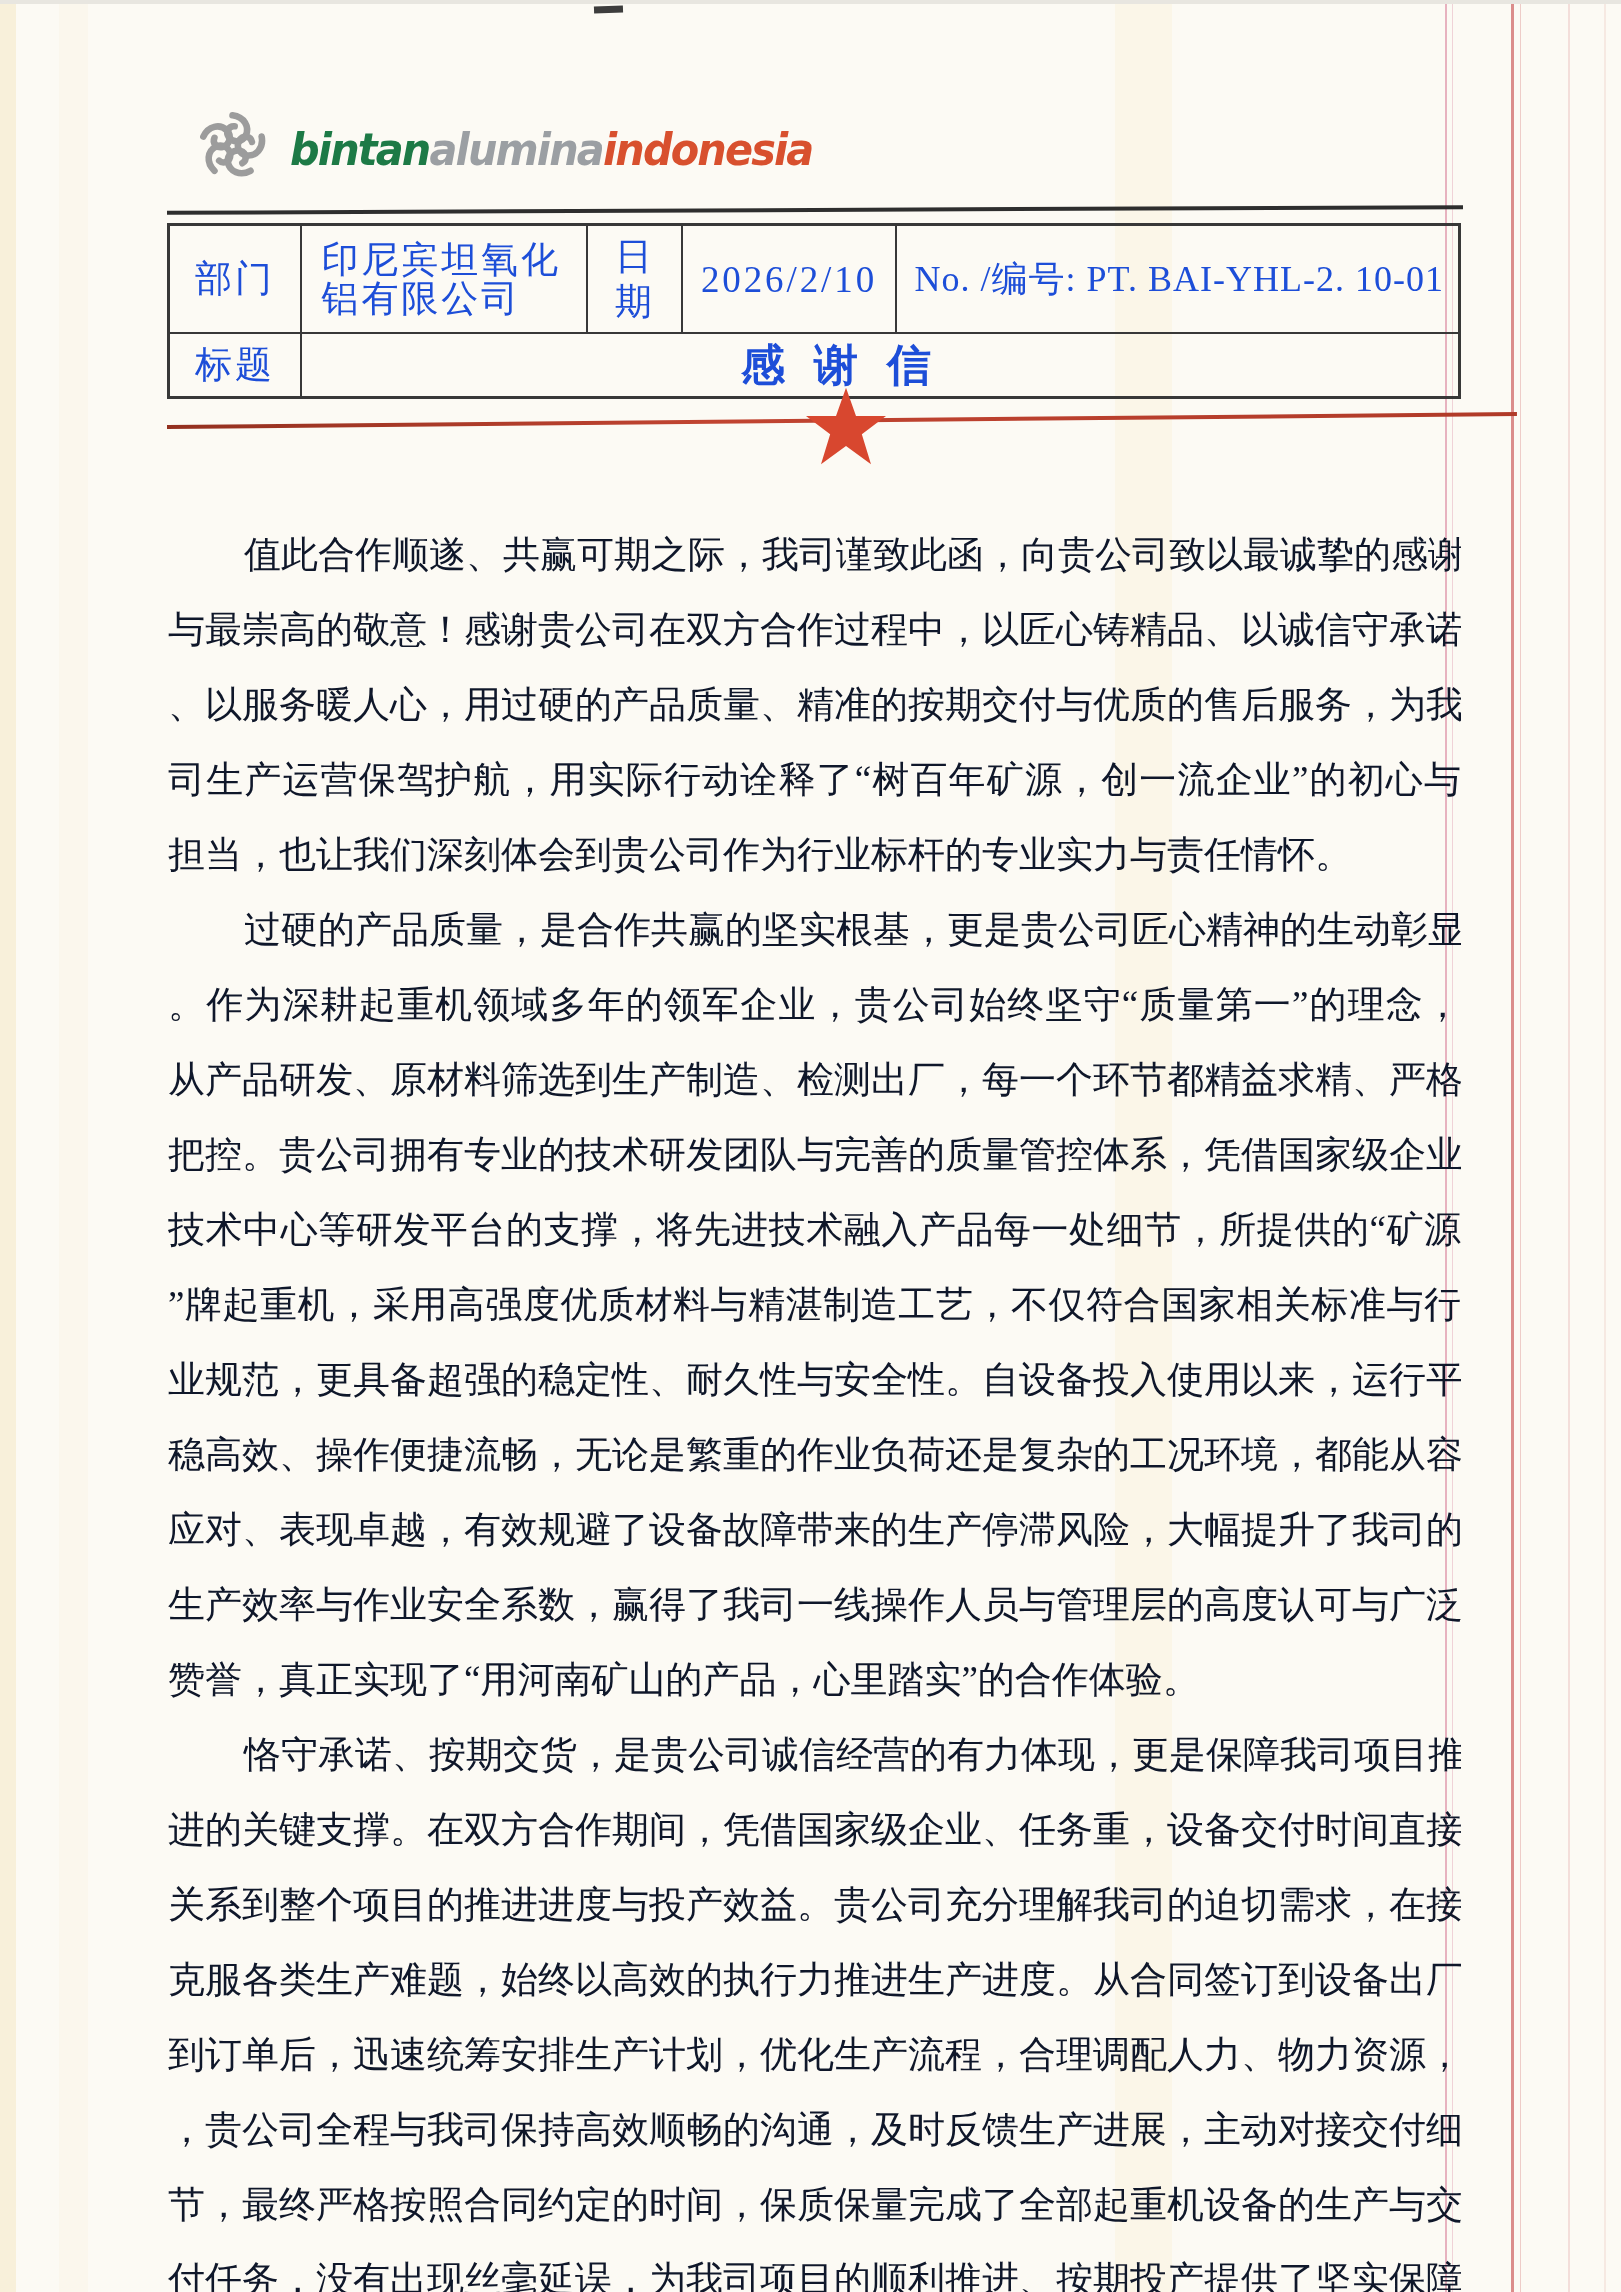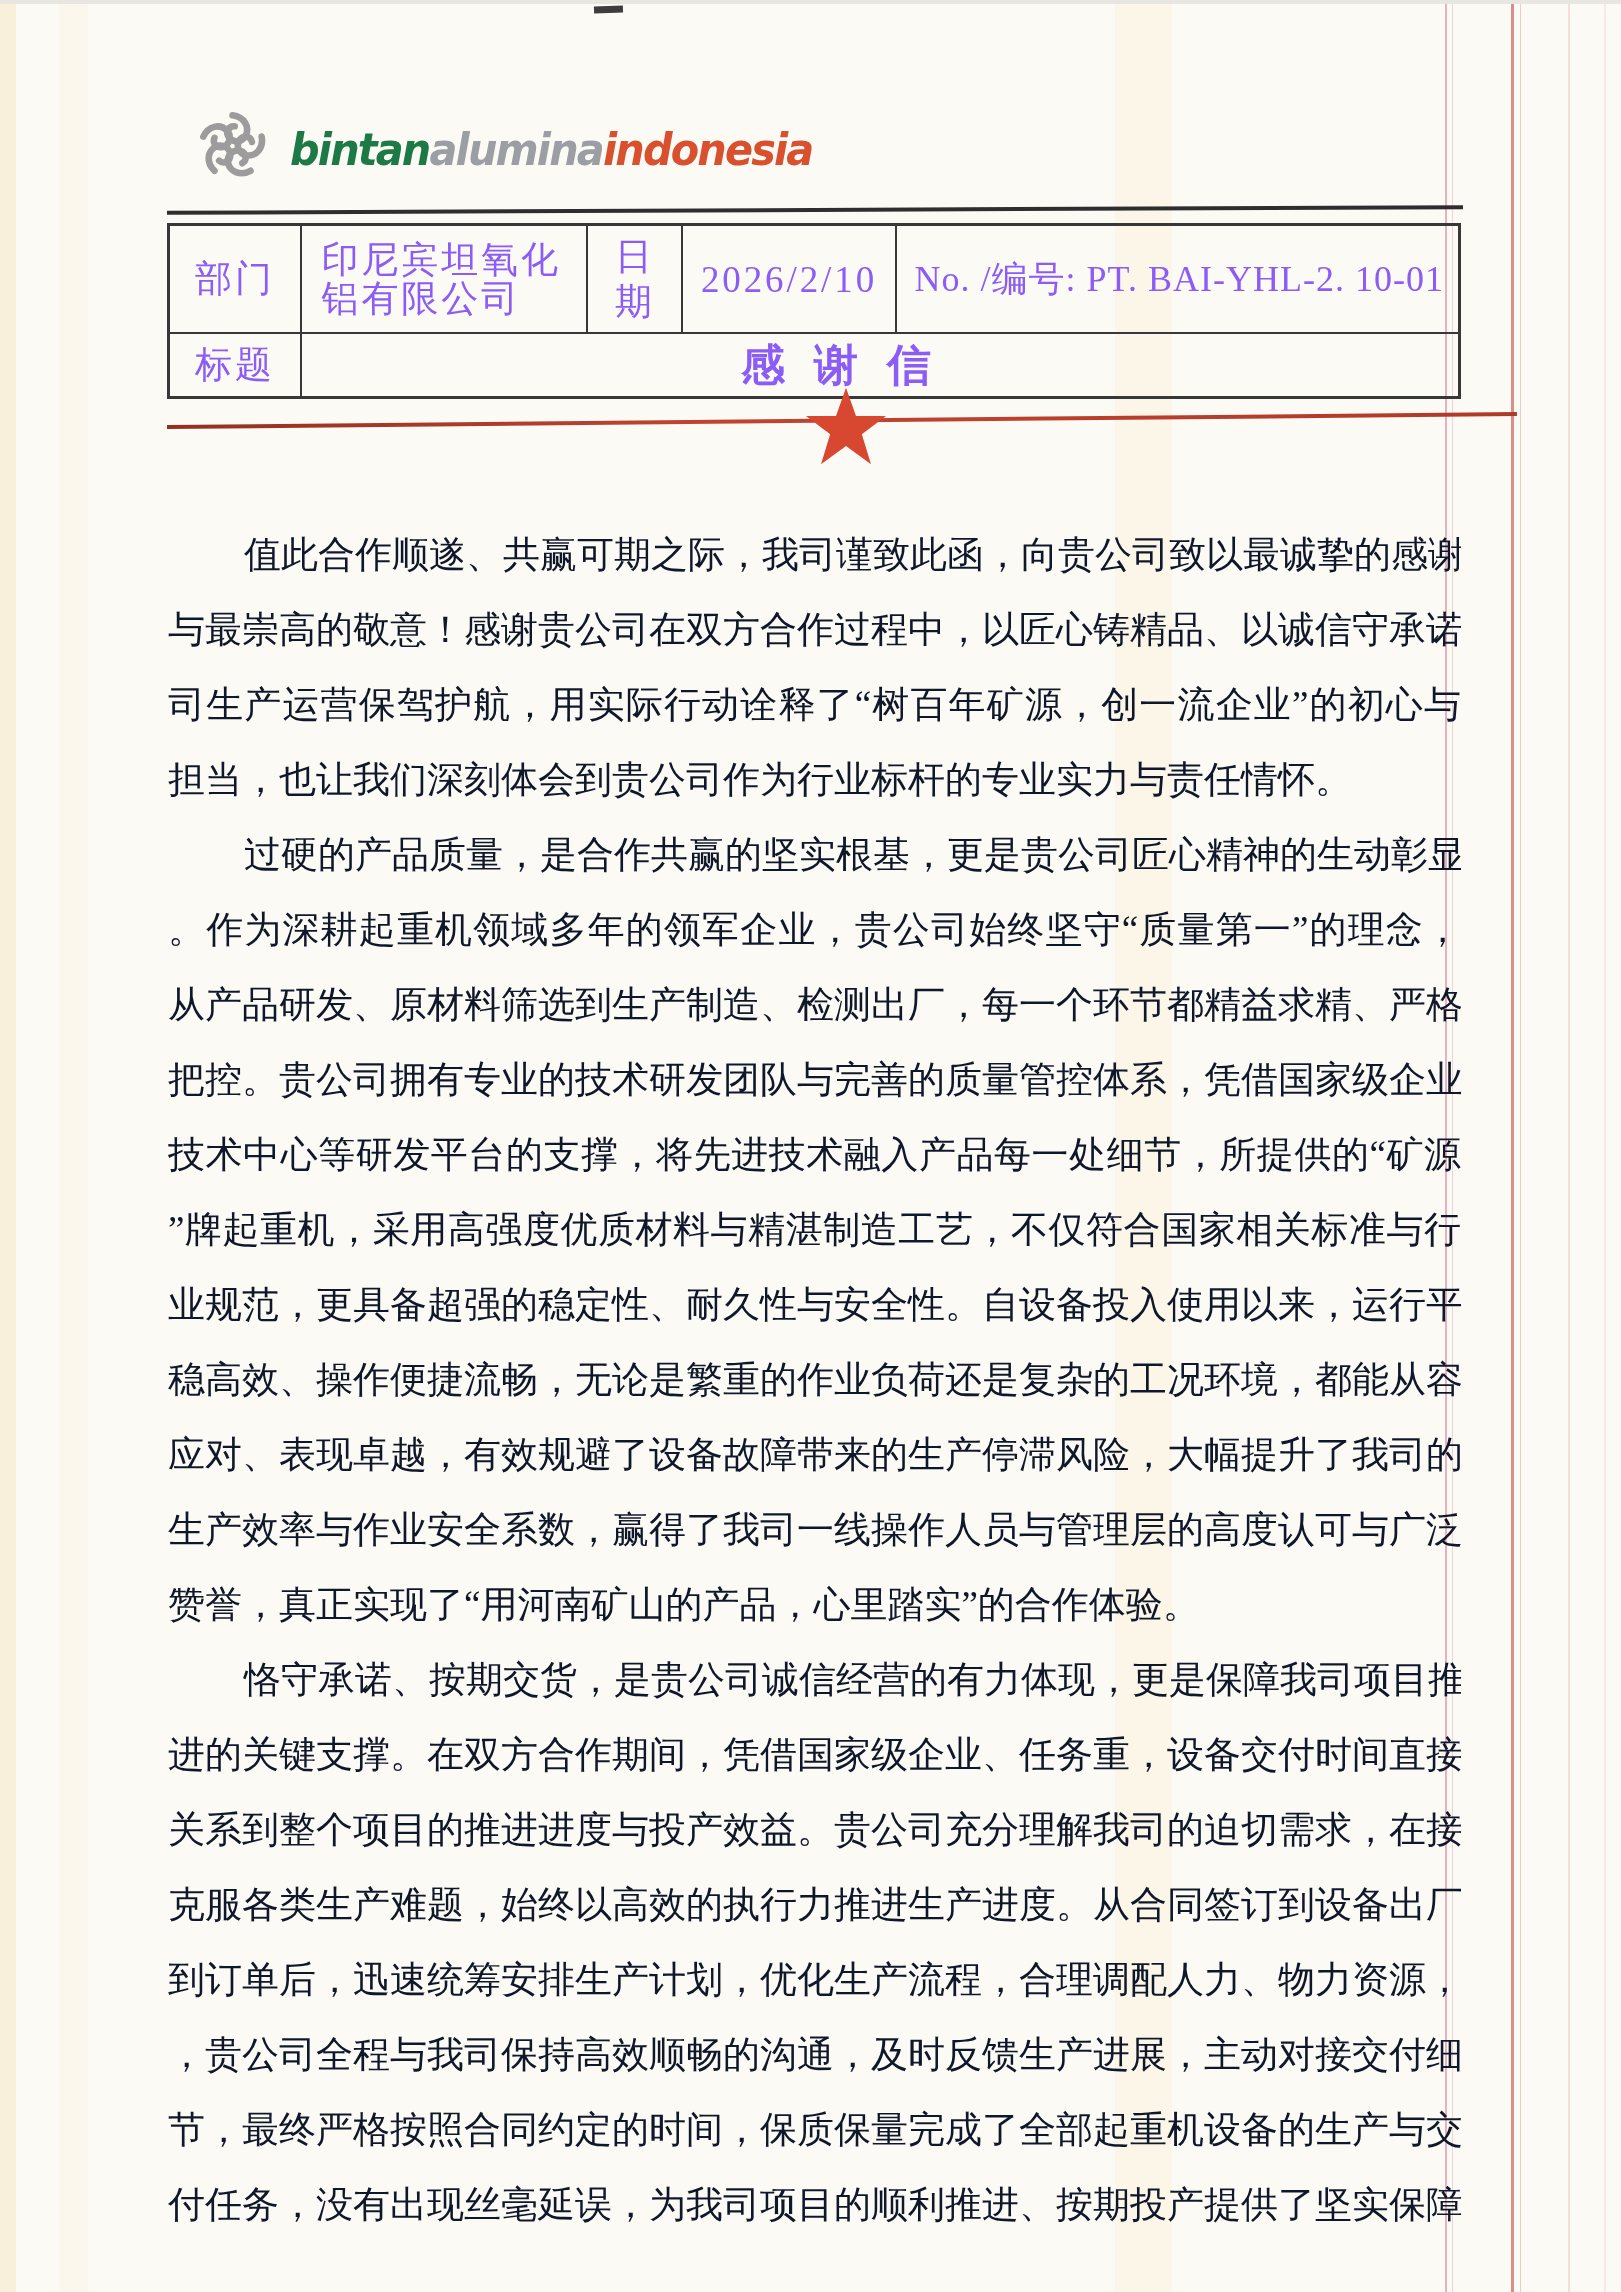--- a/index.html
+++ b/index.html
@@ -37,21 +37,21 @@
   .lg-gray{color:#9b9fa3;}
   .lg-red{color:#d8502e;}
   .logo-rule{position:absolute;left:167px;top:204px;width:1296px;height:3.9px;background:#2e2e2e;transform:rotate(-.25deg);}
 
   
   .htable{
     position:absolute;left:167px;top:219px;width:1294px;
     display:grid;grid-template-columns:132px 286px 95px 214px 1fr;
     grid-template-rows:108px 62px;
     border:3.9px solid #383838;box-sizing:border-box;
-    font-size:37px;color:#8b5cf6;
+    font-size:37px;color:#1d4ed8;
   }
   .cell{border-right:2.9px solid #383838;border-bottom:2.9px solid #383838;
     display:flex;align-items:center;justify-content:center;box-sizing:border-box;
     letter-spacing:2.9px;}
   .cell.lastcol{border-right:none;}
   .cell.lastrow{border-bottom:none;}
   .cell-company span{display:inline-block;width:245px;text-align:left;line-height:39px;}
   .cell-datelabel span{display:inline-block;width:39px;text-align:center;line-height:45px;}
   .cell-no{justify-content:flex-start;padding-left:17.6px;letter-spacing:1px;font-size:36px;white-space:nowrap;}
   .cell-title{grid-column:2/6;font-size:44px;font-weight:600;letter-spacing:29px;padding-right:59px;}
@@ -114,20 +114,21 @@
 
   <div class="red-rule"></div>
   <svg class="star" viewBox="0 0 100 96">
     <polygon points="50,2 62,36 98,36 69,58 80,94 50,72 20,94 31,58 2,36 38,36" fill="#d8472f"></polygon>
   </svg>
 
 
   <div class="letter-body">
     <div class="bl first">值此合作顺遂、共赢可期之际，我司谨致此函，向贵公司致以最诚挚的感谢</div>
     <div class="bl">与最崇高的敬意！感谢贵公司在双方合作过程中，以匠心铸精品、以诚信守承诺</div>
+    <div class="bl">、以服务暖人心，用过硬的产品质量、精准的按期交付与优质的售后服务，为我</div>
     <div class="bl">司生产运营保驾护航，用实际行动诠释了“树百年矿源，创一流企业”的初心与</div>
     <div class="bl plast">担当，也让我们深刻体会到贵公司作为行业标杆的专业实力与责任情怀。</div>
 
     <div class="bl first">过硬的产品质量，是合作共赢的坚实根基，更是贵公司匠心精神的生动彰显</div>
     <div class="bl">。作为深耕起重机领域多年的领军企业，贵公司始终坚守“质量第一”的理念，</div>
     <div class="bl">从产品研发、原材料筛选到生产制造、检测出厂，每一个环节都精益求精、严格</div>
     <div class="bl">把控。贵公司拥有专业的技术研发团队与完善的质量管控体系，凭借国家级企业</div>
     <div class="bl">技术中心等研发平台的支撑，将先进技术融入产品每一处细节，所提供的“矿源</div>
     <div class="bl">”牌起重机，采用高强度优质材料与精湛制造工艺，不仅符合国家相关标准与行</div>
     <div class="bl">业规范，更具备超强的稳定性、耐久性与安全性。自设备投入使用以来，运行平</div>

